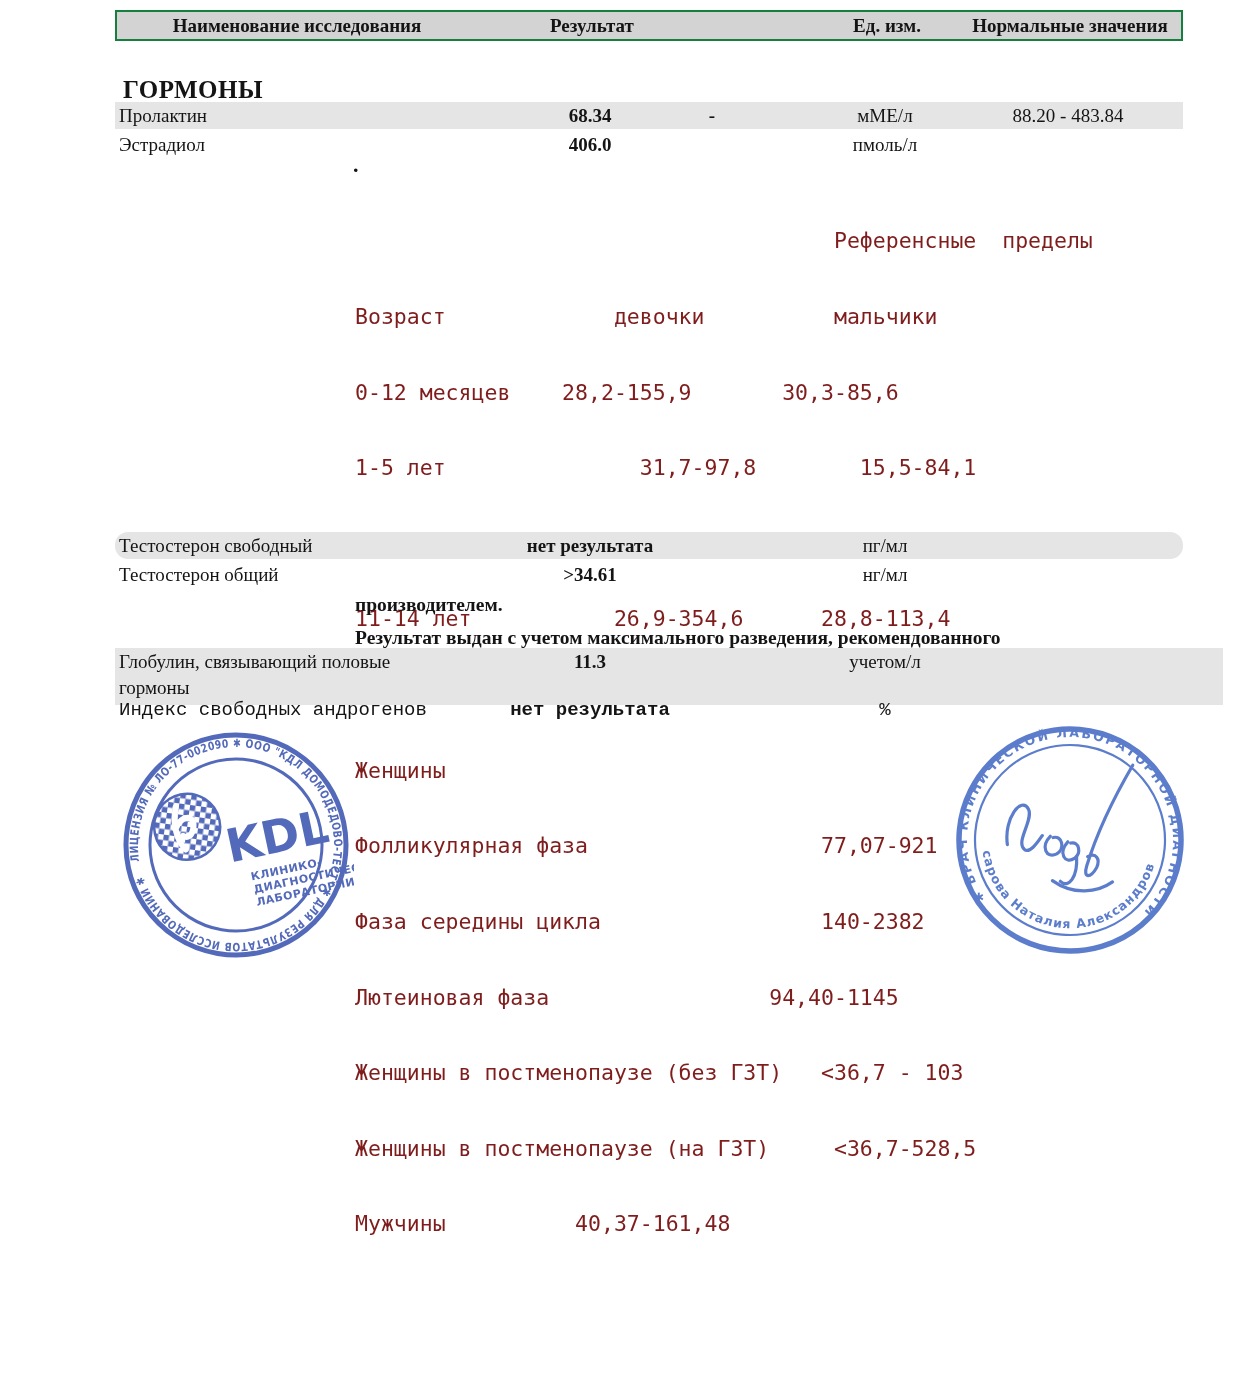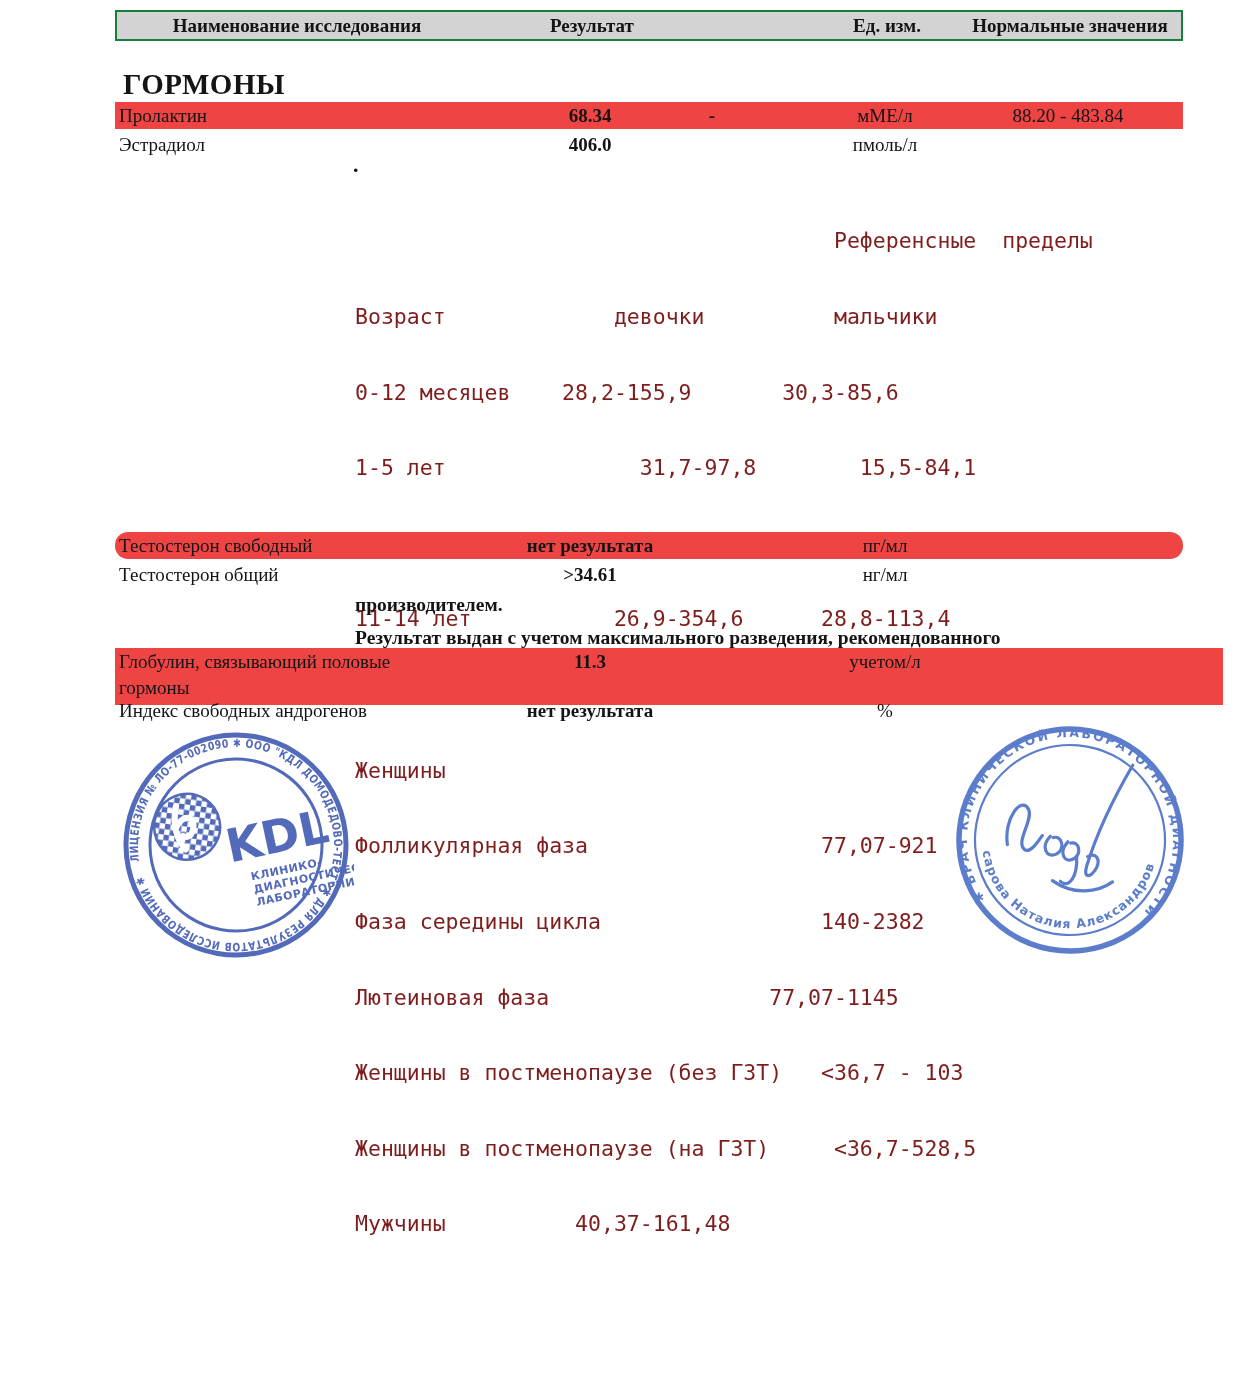--- a/index.html
+++ b/index.html
@@ -5,31 +5,31 @@
   html,body{margin:0;padding:0;background:#ffffff;}
   .page{position:relative;width:1240px;height:1382px;background:#ffffff;overflow:hidden;
         font-family:"Liberation Serif",serif;color:#141414;}
   
   .header-bar{position:absolute;left:115px;top:10px;width:1068px;height:31px;
               background:#d3d3d4;border:2px solid #15803d;box-sizing:border-box;}
   .hcell{position:absolute;top:0;height:27px;line-height:27px;text-align:center;
          font-weight:bold;font-size:19px;}
   
   .row{position:absolute;left:115px;width:1068px;height:27px;}
-  .band{background:#ef4444;}
+  .band{background:#e5e5e5;}
   .cname{position:absolute;left:4px;top:0;line-height:27px;font-size:19px;white-space:nowrap;}
   .cres{position:absolute;left:380px;width:190px;top:0;line-height:27px;text-align:center;
         font-weight:bold;font-size:19px;}
   .cflag{position:absolute;left:557px;width:80px;top:0;line-height:27px;text-align:center;
         font-weight:bold;font-size:19px;}
   .cunit{position:absolute;left:690px;width:160px;top:0;line-height:27px;text-align:center;
         font-size:19px;}
   .cnorm{position:absolute;left:838px;width:230px;top:0;line-height:27px;text-align:center;
         font-size:19px;}
-  .section-title{position:absolute;left:123px;top:68px;font-size:29px;font-weight:bold;
+  .section-title{position:absolute;left:123px;top:76px;font-size:25px;font-weight:bold;
         letter-spacing:0.5px;font-family:Liberation Serif, serif;}
   
   .ref-table{position:absolute;left:355px;top:178px;
         font-family:"DejaVu Sans Mono",monospace;font-size:21.5px;line-height:25.2px;
         white-space:pre;color:#7f1d1d;}
   .dot-mark{position:absolute;left:353px;top:152px;font-size:22px;font-weight:bold;}
   .note{position:absolute;left:355px;top:588px;width:720px;font-weight:bold;
         font-size:19.5px;line-height:33px;}
   .two-line .cname{line-height:26px;white-space:normal;width:340px;}
   
@@ -70,21 +70,21 @@
     <div>                                     Референсные  пределы</div>
     <div>Возраст             девочки          мальчики</div>
     <div>0-12 месяцев    28,2-155,9       30,3-85,6</div>
     <div>1-5 лет               31,7-97,8        15,5-84,1</div>
     <div>6-10 лет            30,3-137,8      14,8-69,2</div>
     <div>11-14 лет           26,9-354,6      28,8-113,4</div>
     <div>15-20 лет           34-953,4          29,6-181,9</div>
     <div>Женщины</div>
     <div>Фолликулярная фаза                  77,07-921</div>
     <div>Фаза середины цикла                 140-2382</div>
-    <div>Лютеиновая фаза                 77,07-1145</div>
+    <div>Лютеиновая фаза                 94,40-1145</div>
     <div>Женщины в постменопаузе (без ГЗТ)   &lt;36,7 - 103</div>
     <div>Женщины в постменопаузе (на ГЗТ)     &lt;36,7-528,5</div>
     <div>Мужчины          40,37-161,48</div>
   </div>
 
   <div class="row band" style="top:532px;border-radius:13px;">
     <div class="cname">Тестостерон свободный</div>
     <div class="cres">нет результата</div>
     <div class="cunit">пг/мл</div>
   </div>
@@ -99,21 +99,21 @@
     <div>производителем.</div>
     <div>Результат выдан с учетом максимального разведения, рекомендованного</div>
   </div>
 
   <div class="row band two-line" style="top:648px;height:57px;padding-left:40px;">
     <div class="cname" style="top:1px;">Глобулин, связывающий половые гормоны</div>
     <div class="cres">11.3</div>
     <div class="cunit">учетом/л</div>
   </div>
 
-  <div class="row" style="top:697px;">
+  <div class="row" style="top:697px;font-family:Liberation Mono, monospace;">
     <div class="cname">Индекс свободных андрогенов</div>
     <div class="cres">нет результата</div>
     <div class="cunit">%</div>
   </div>
 
   <svg class="stamp" style="left:118px;top:725px;" width="236" height="240" viewBox="-118 -120 236 240" opacity="0.88">
     <defs>
       <pattern id="gpat" width="11" height="11" patternUnits="userSpaceOnUse" patternTransform="rotate(20)">
         <rect width="5.5" height="5.5" fill="#3c55b0"></rect>
         <rect x="5.5" y="5.5" width="5.5" height="5.5" fill="#3c55b0"></rect>

